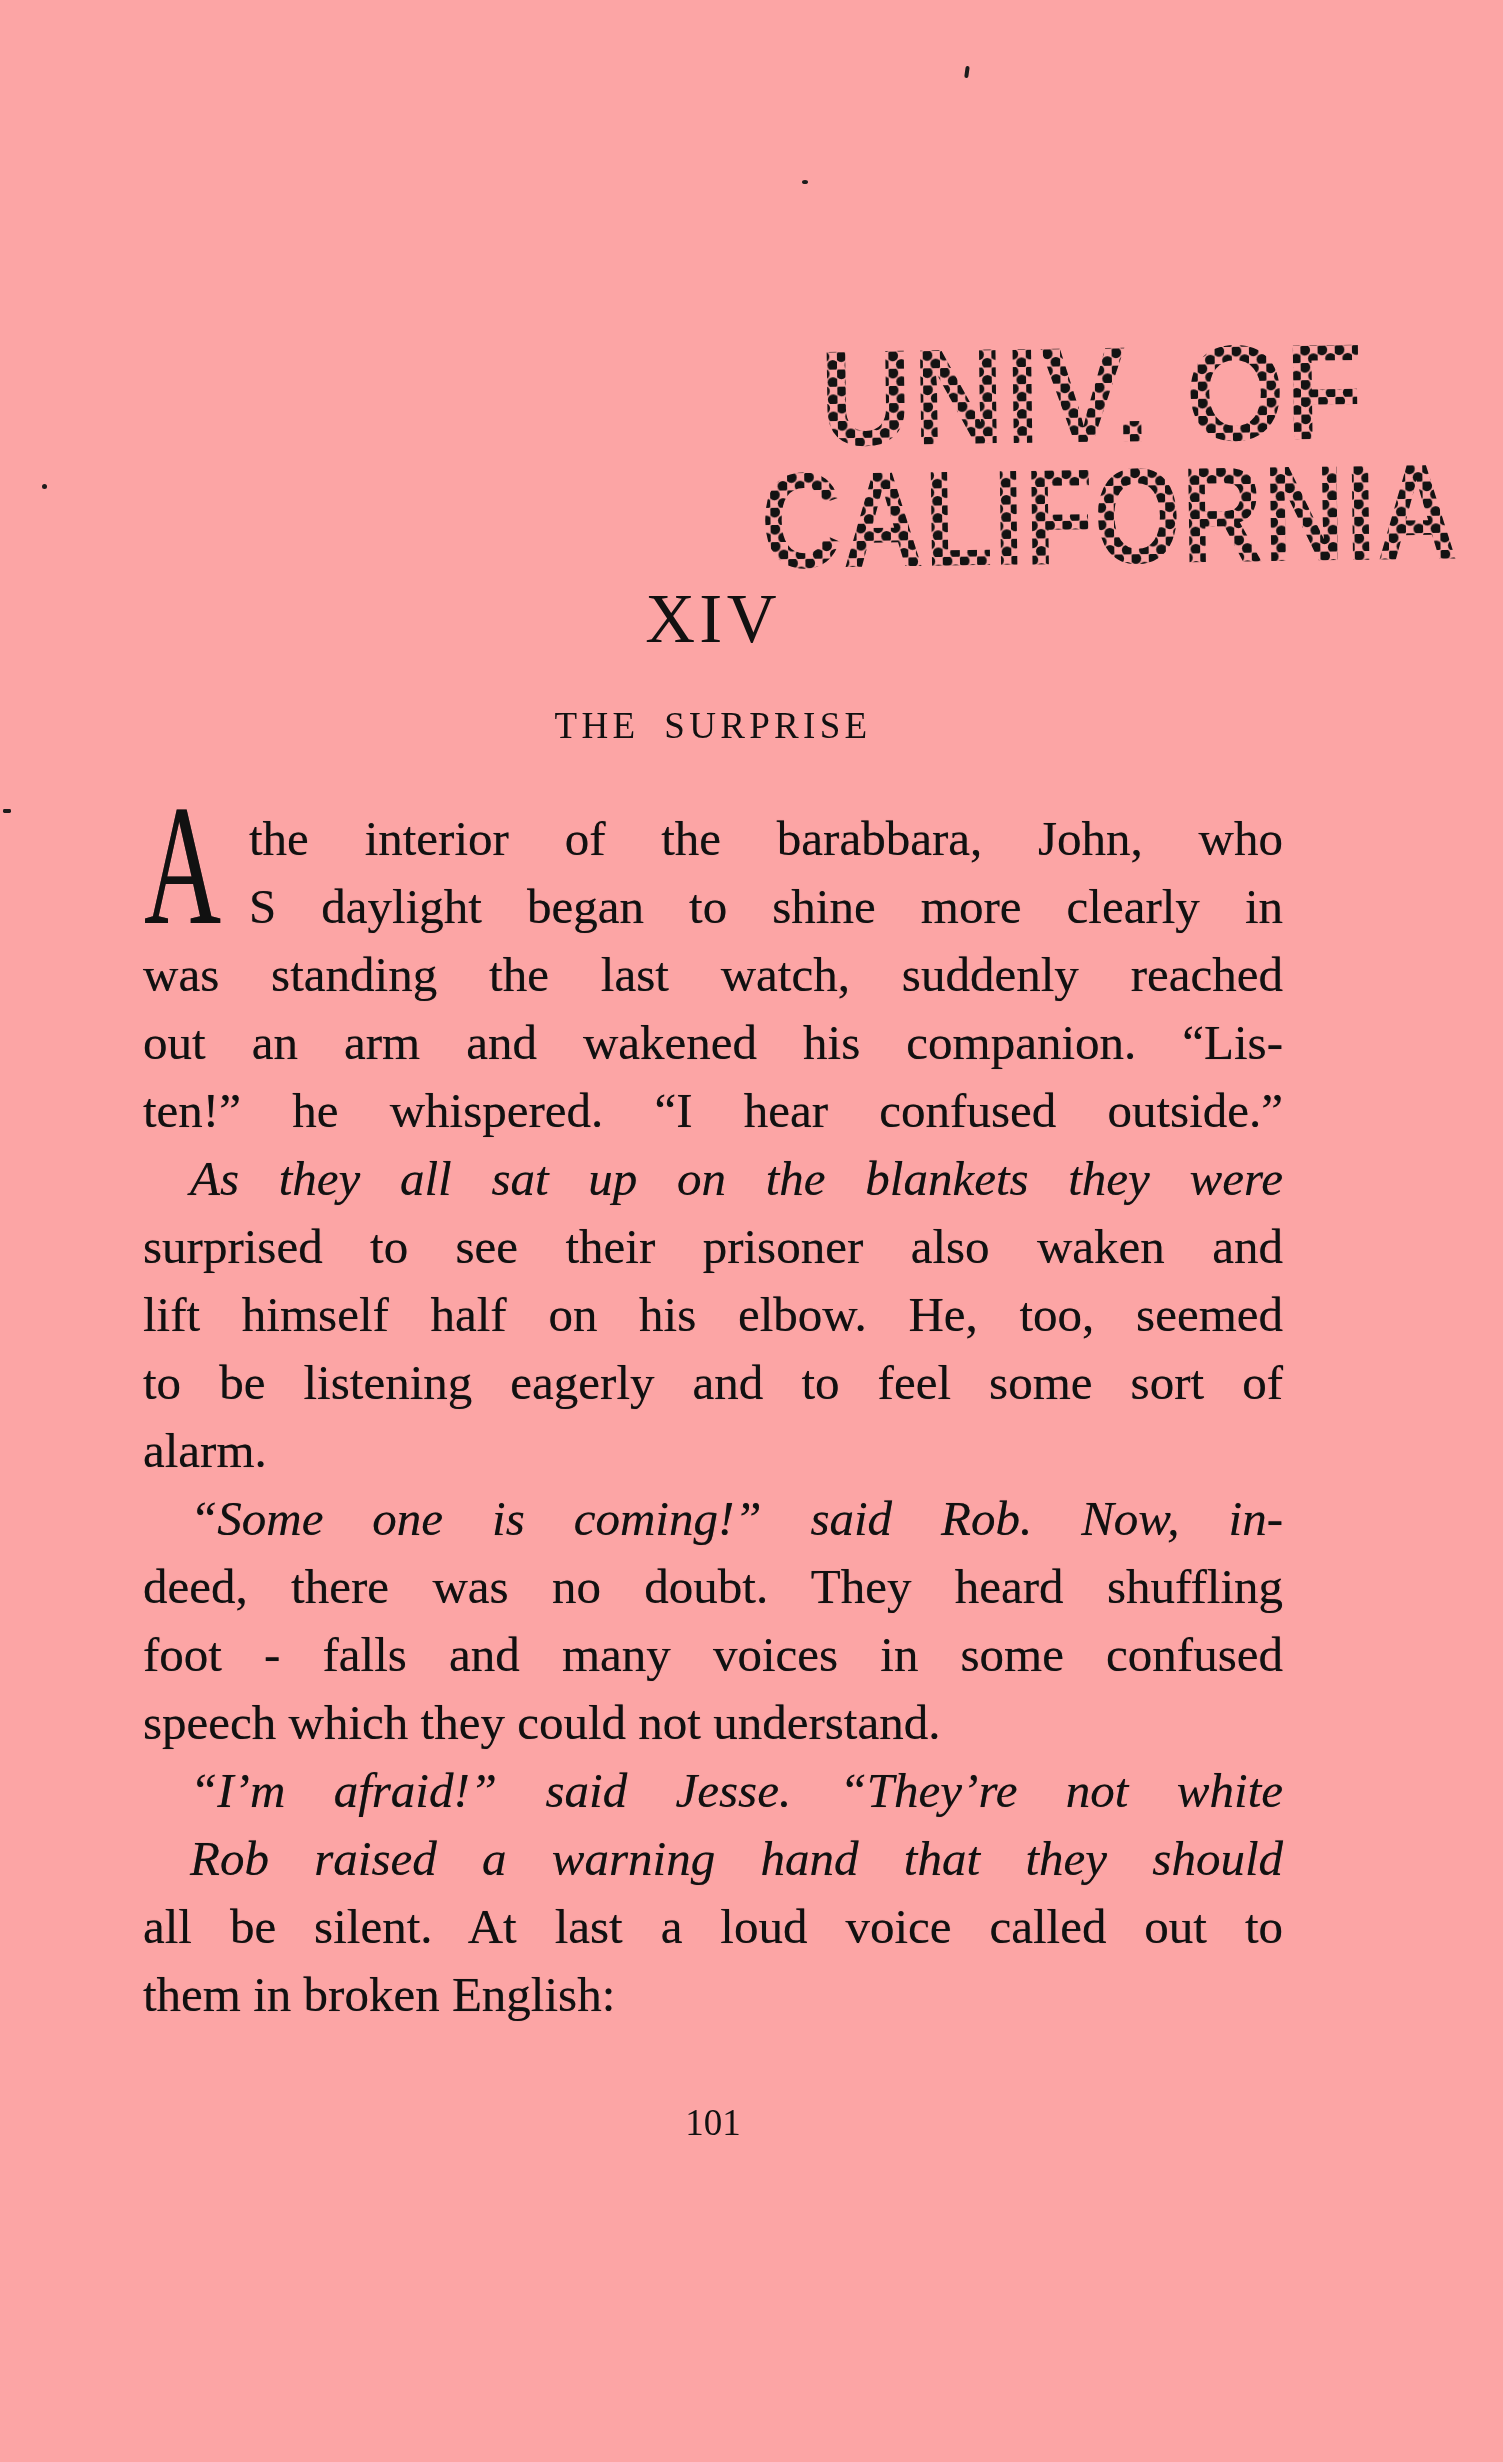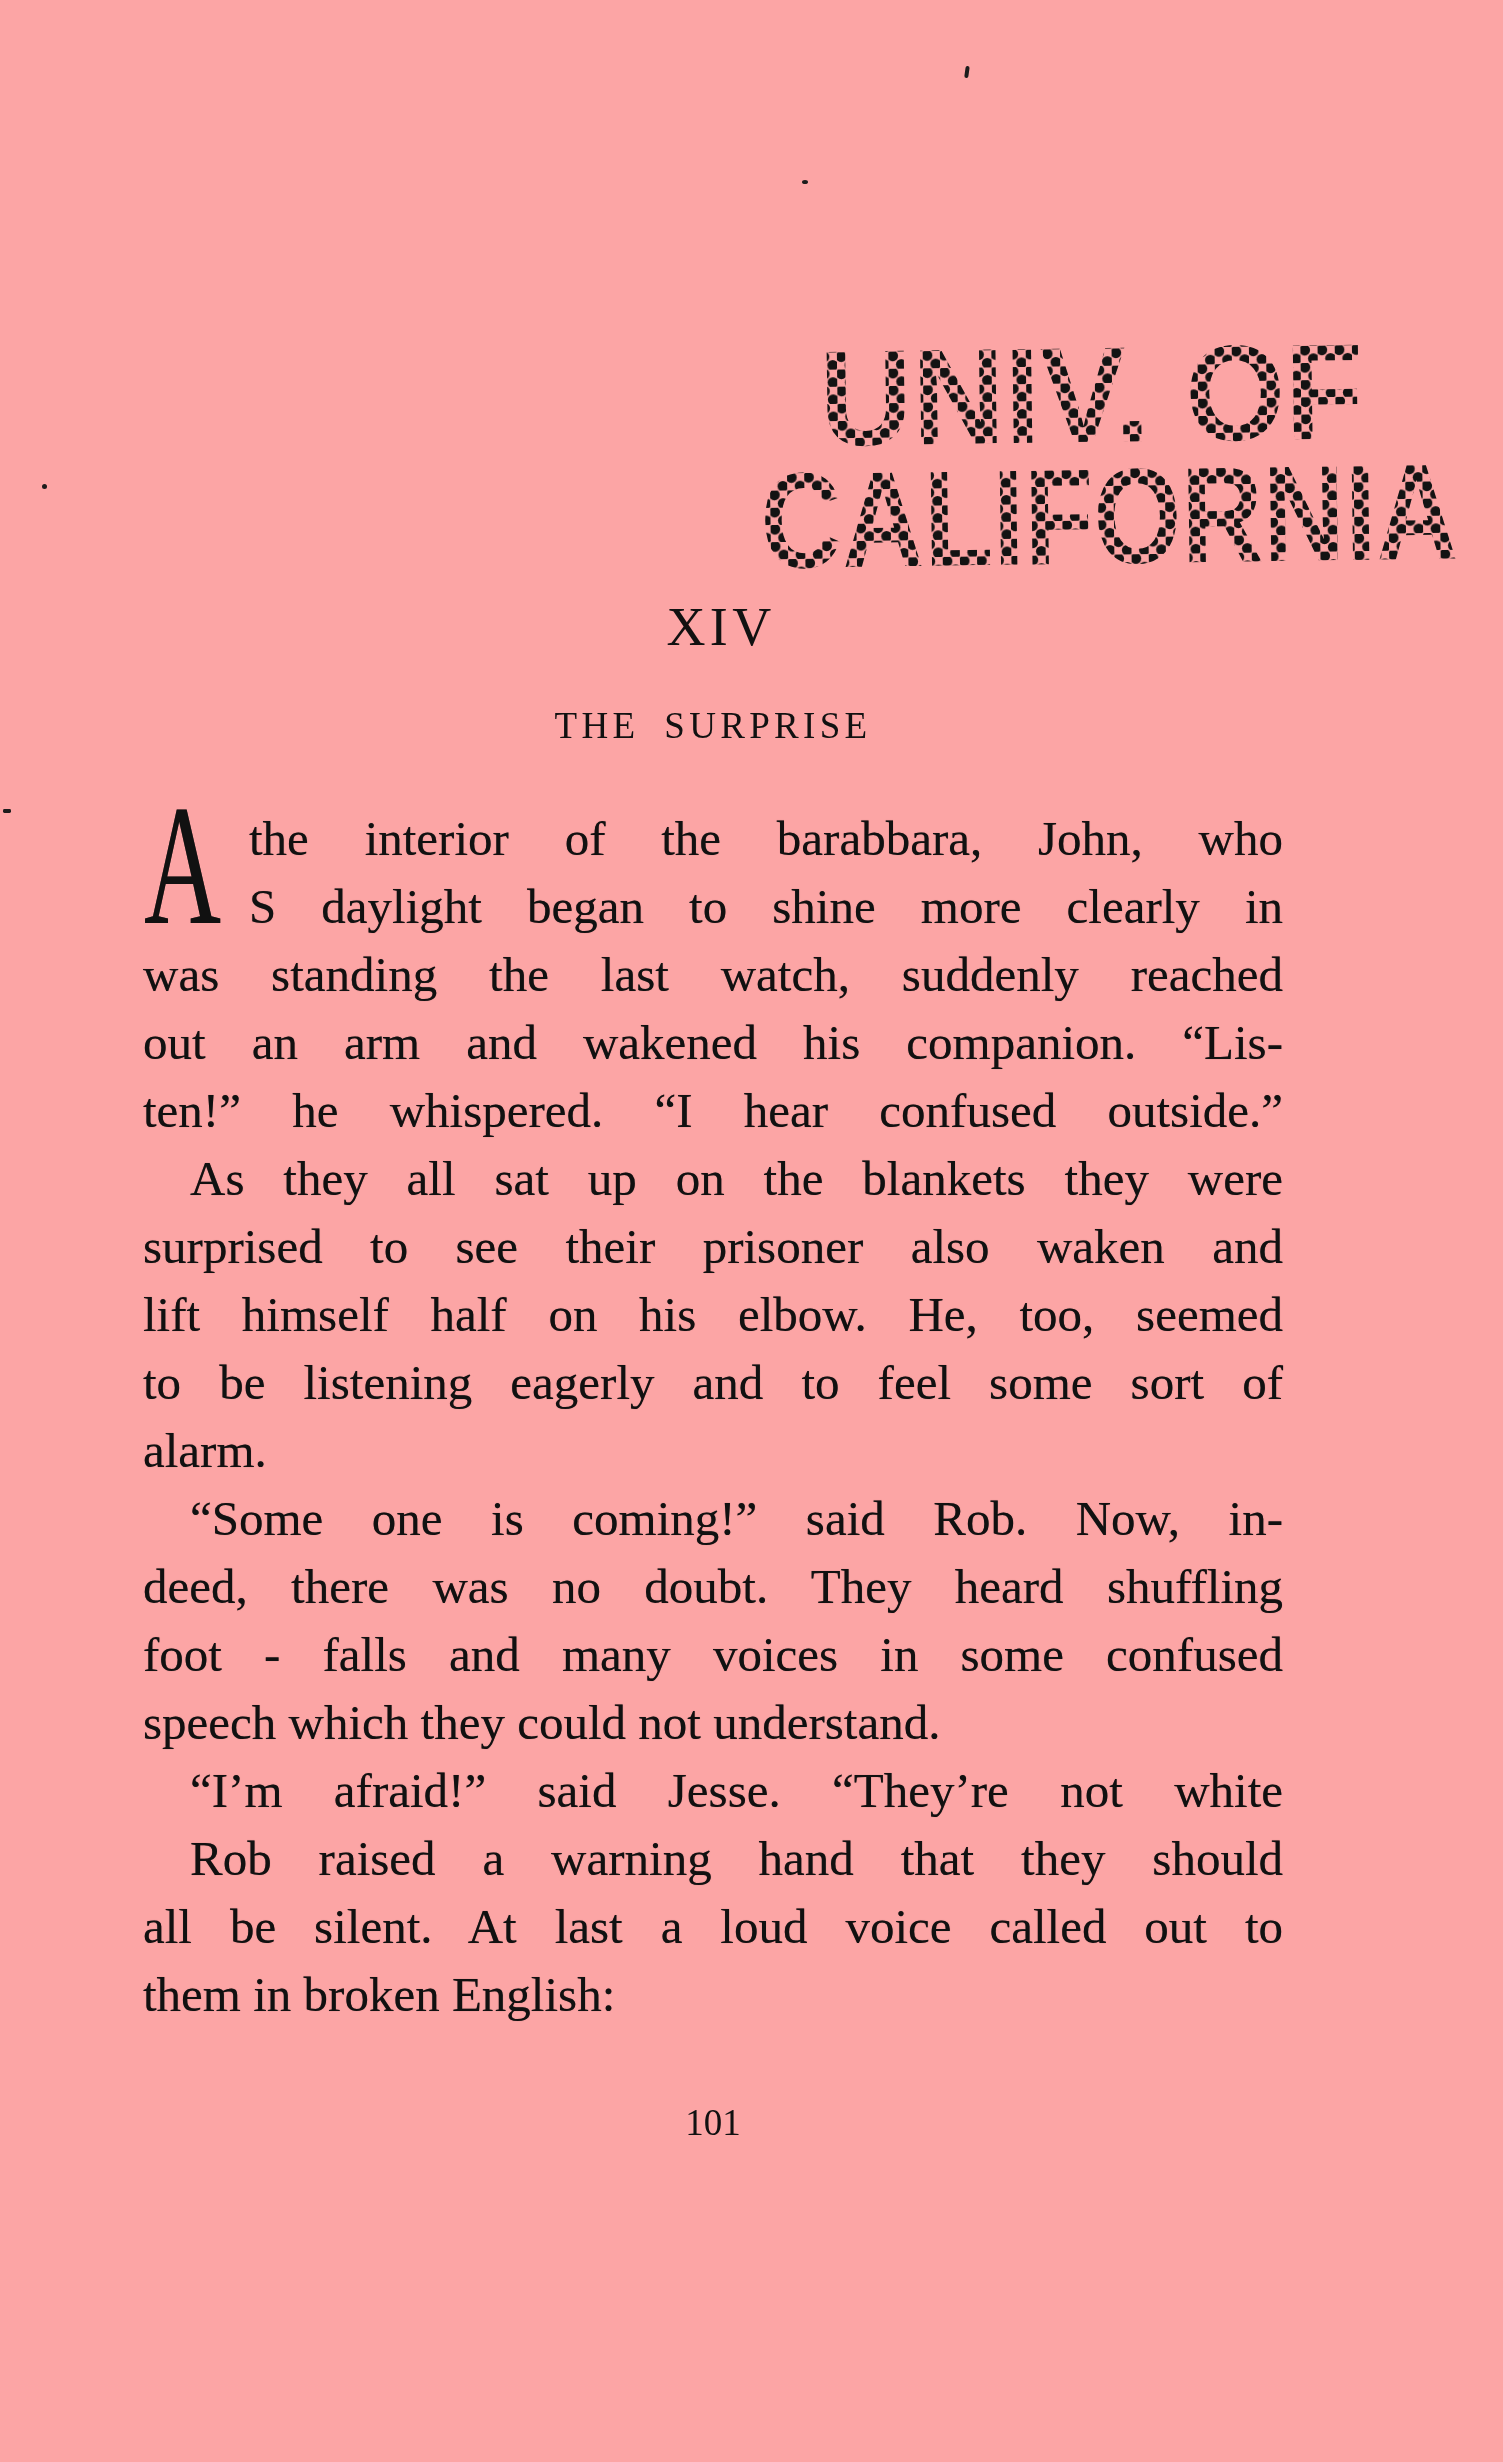--- a/index.html
+++ b/index.html
@@ -17,42 +17,42 @@
     transform:rotate(-0.8deg);
   }
   .stamp svg{display:block;}
   .stamp text{
     font-family:"Liberation Sans","DejaVu Sans",sans-serif;
     font-weight:bold;
   }
   
   .chapter-num{
     position:absolute;left:143px;top:586px;width:1140px;
-    margin:8px;text-align:center;font-weight:normal;
-    font-size:54px;line-height:67px;letter-spacing:4.3px;
+    margin:0;text-align:center;font-weight:normal;
+    font-size:69px;line-height:67px;letter-spacing:4.3px;
   }
   .chapter-title{
     position:absolute;left:143px;top:707px;width:1140px;
     margin:0;text-align:center;font-weight:normal;
     font-size:37px;line-height:37px;letter-spacing:4.3px;word-spacing:11.5px;
   }
   
   .body-block{
     position:absolute;left:143px;top:805px;width:1140px;
     font-size:49px;
     text-shadow:0 0 0.7px rgba(0,0,0,.55);
   }
   .para{overflow:visible;}
   .bline{
     height:68px;line-height:68px;
     white-space:nowrap;
     text-align:justify;text-align-last:justify;
   }
   .bline.left{text-align:left;text-align-last:left;white-space:normal;}
-  .bline.indent{text-indent:47px;}
+  .bline.indent{text-indent:47px;font-style:italic;}
   
   .dropcap-float{
     float:left;width:106px;height:136px;position:relative;
   }
   .dropcap-glyph{
     position:absolute;left:1.4px;top:-26.5px;
     font-size:172px;line-height:172px;
     transform:scaleX(0.62);transform-origin:0 0;
     letter-spacing:0;
   }

